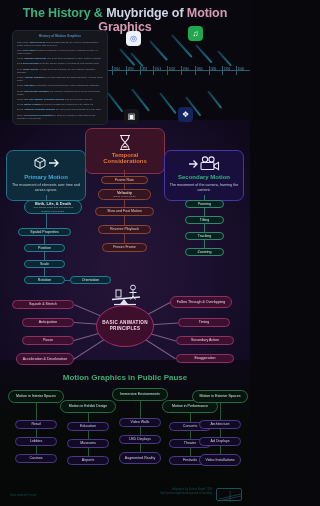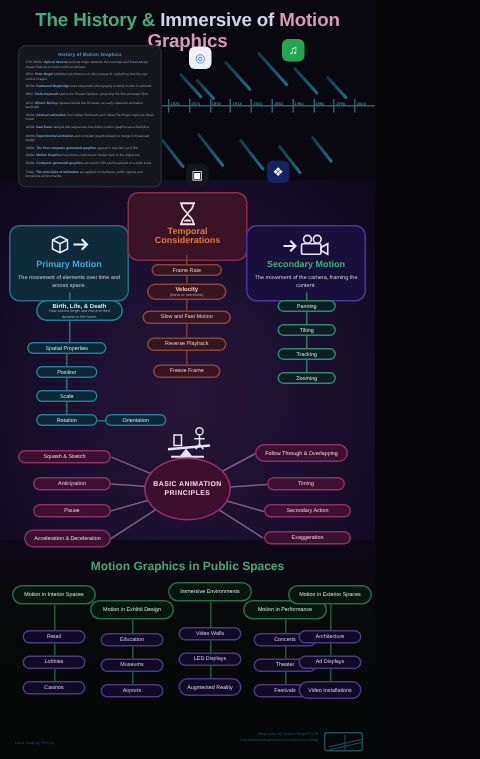--- a/index.html
+++ b/index.html
@@ -158,21 +158,21 @@
 </head>
 <body>
 
 <div class="page">
 
   <div class="bg-top"></div>
   <div class="bg-mid"></div>
   <div class="bg-bot"></div>
 
   <div class="title">
-    <span class="t1">The History &amp; </span><span class="t2">Immersive of </span><span class="t3">Motion Graphics</span>
+    <span class="t1">The History &amp; </span><span class="t2">Muybridge of </span><span class="t3">Motion Graphics</span>
   </div>
 
   <div>
     <div class="tl-line"></div>
     <div id="tl-ticks">
         <div class="tl-tick" style="left: 112px;"></div>
         <div class="tl-year" style="left: 113.6px;">1824</div>
         <div class="tl-tick" style="left: 125.8px;"></div>
         <div class="tl-year" style="left: 127.4px;">1870</div>
         <div class="tl-tick" style="left: 139.6px;"></div>
@@ -390,21 +390,21 @@
         <span>Timing</span>
       </div>
       <div class="pill pill-maroon" style="left: 176px; top: 336px; width: 58px; height: 9px; z-index: 2;">
         <span>Secondary Action</span>
       </div>
       <div class="pill pill-maroon" style="left: 176px; top: 354px; width: 58px; height: 9px; z-index: 2;">
         <span>Exaggeration</span>
       </div>
     </div>
 
-  <div class="sec-head">Motion Graphics in Public Spaces</div>
+  <div class="sec-head">Motion Graphics in Public Pause</div>
   <div id="public-spaces">
       <div class="pill pill-dgreen" style="left: 8px; top: 390px; width: 56px; height: 13px;">
         <span>Motion in Interior Spaces</span>
       </div>
       <div class="conn conn-dg" style="left: 36px; top: 403px; height: 17px;"></div>
       <div class="pill pill-purple" style="left: 15px; top: 420px; width: 42px; height: 9px;">
         <span>Retail</span>
       </div>
       <div class="conn conn-dg" style="left: 36px; top: 429px; height: 8px;"></div>
       <div class="pill pill-purple" style="left: 15px; top: 437px; width: 42px; height: 9px;">

